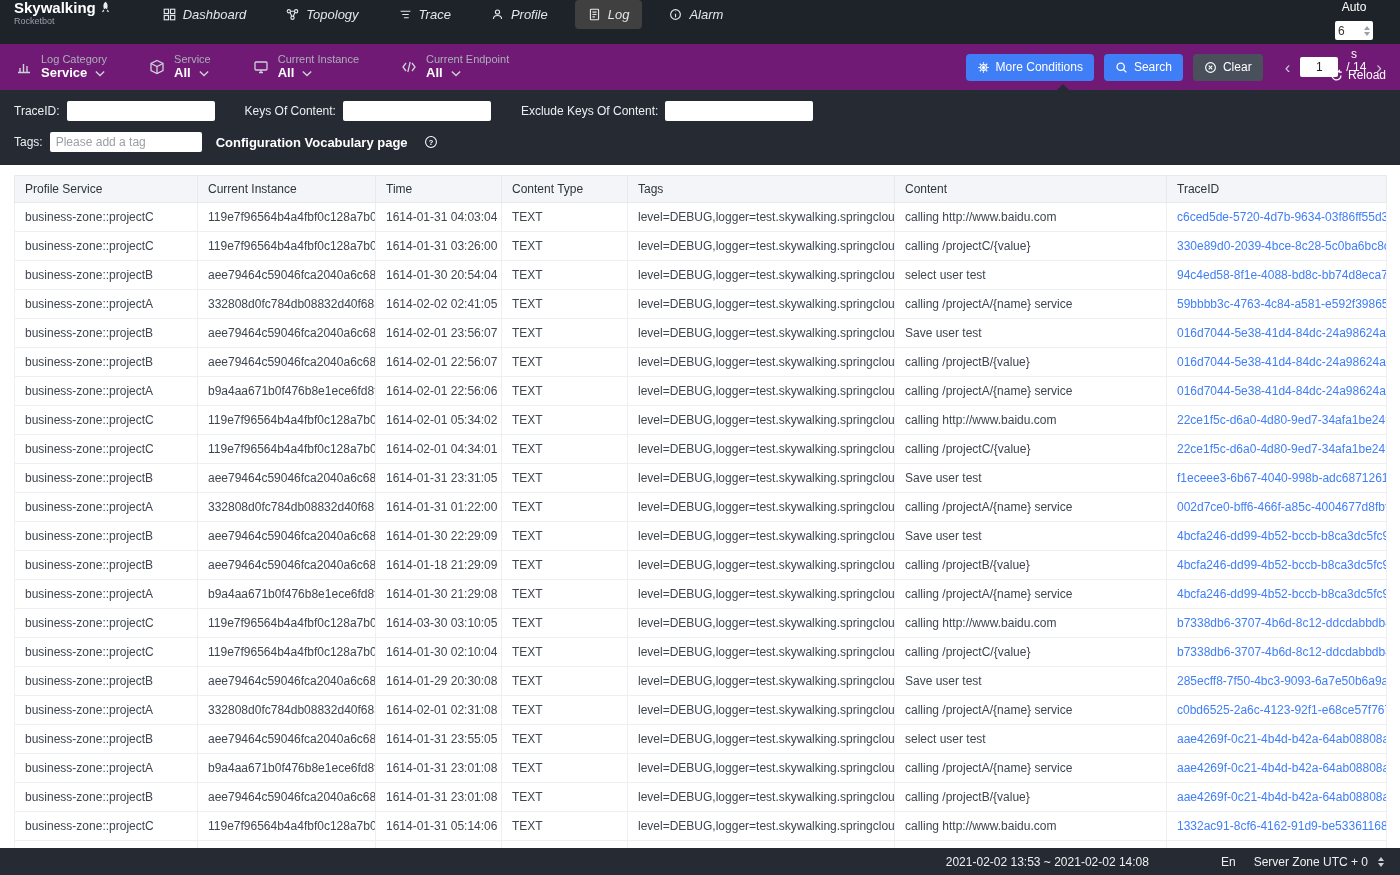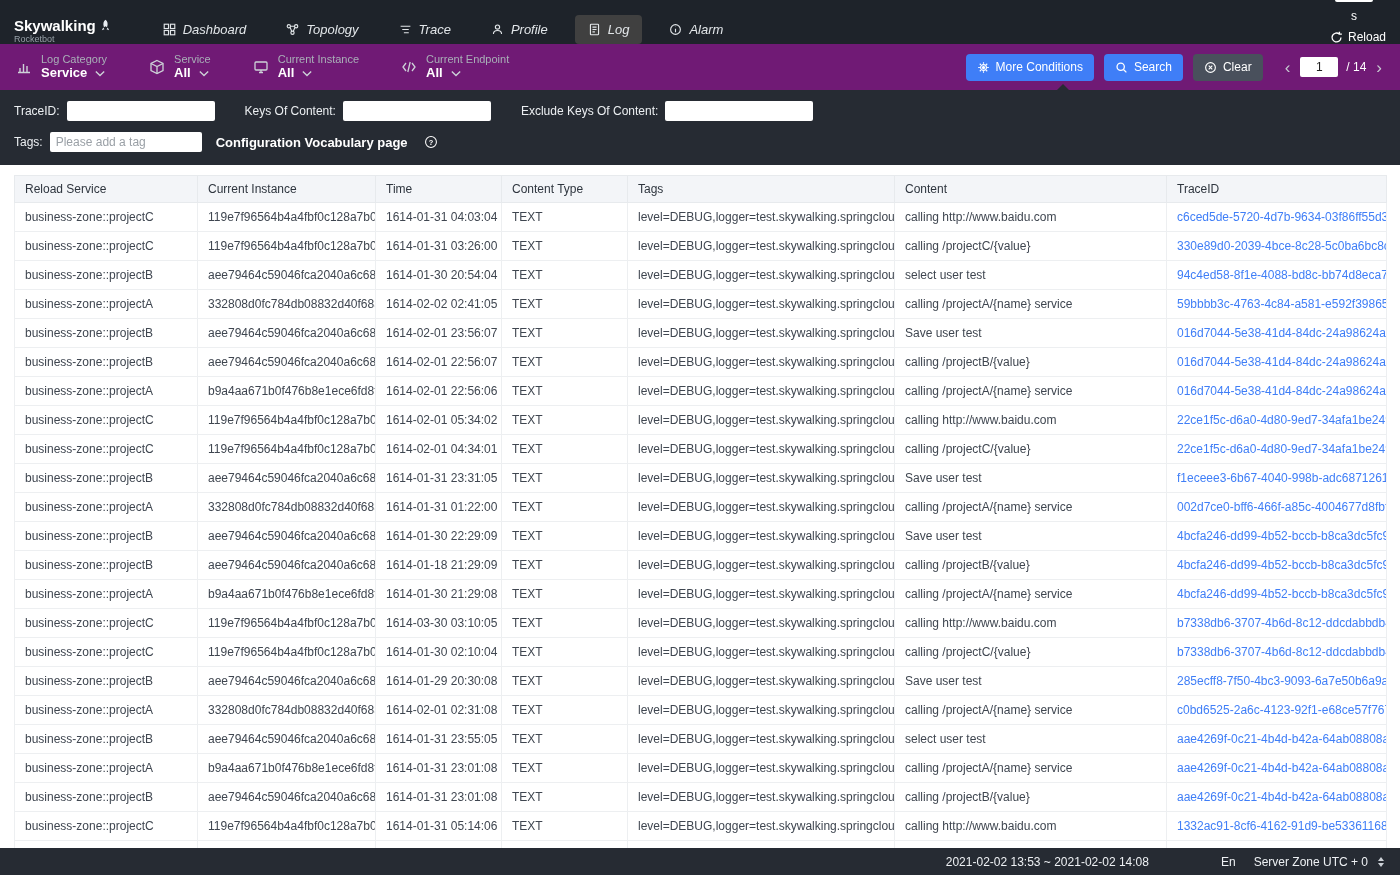--- a/index.html
+++ b/index.html
@@ -2,21 +2,21 @@
 <html style="--accent: #3f7ef7; --link: #3f7ef7;"><head>
 <meta charset="utf-8">
 <style>
   * { box-sizing:border-box; margin:0; padding:0; }
   html,body { width:1400px; height:875px; }
   body { font-family:"Liberation Sans", sans-serif; background:#fff; position:relative; overflow:hidden; }
   :root { --accent:#3f7ef7; --link:#3f7ef7; }
   svg { display:block; }
 
   
-  .topbar { height:44px; background:#1e232a; display:flex; align-items:flex-end; padding:0 14px; }
+  .topbar { height:44px; background:#1e232a; display:flex; align-items:flex-start; padding:0 14px; }
   .brand { display:flex; flex-direction:column; line-height:1.05; cursor:pointer; }
   .brand-row { display:flex; align-items:center; gap:3px; }
   .brand-title { color:#fff; font-size:15px; font-weight:bold; }
   .brand-sub { color:#97a0a8; font-size:9px; margin-top:1px; }
   .topnav { display:flex; align-items:center; margin-left:38px; gap:14px;font-style:italic; }
   .nav-item { display:flex; align-items:center; gap:7px; color:#e2e6e9; font-size:13px; padding:7px 13px; border-radius:4px; cursor:pointer; white-space:nowrap; }
   .nav-item.active { background:#404040; }
   .top-right { margin-left:auto; display:flex; align-items:center; gap:7px; color:#fff; font-size:12px;flex-direction:column; }
   .auto-box { width:38px; height:19px; background:#fff; border-radius:2px; display:flex; align-items:center; padding:0 3px; }
   .auto-box input { width:20px; border:none; outline:none; font-size:12px; color:#333; font-family:inherit; background:transparent; }
@@ -285,21 +285,21 @@
       <col style="width:183px">
         <col style="width:178px">
         <col style="width:126px">
         <col style="width:126px">
         <col style="width:267px">
         <col style="width:272px">
         <col style="width:220px">
     </colgroup>
     <thead>
       <tr>
-        <th>Reload Service</th>
+        <th>Profile Service</th>
         <th>Current Instance</th>
         <th>Time</th>
         <th>Content Type</th>
         <th>Tags</th>
         <th>Content</th>
         <th>TraceID</th>
       </tr>
     </thead>
     <tbody>
         <tr>

